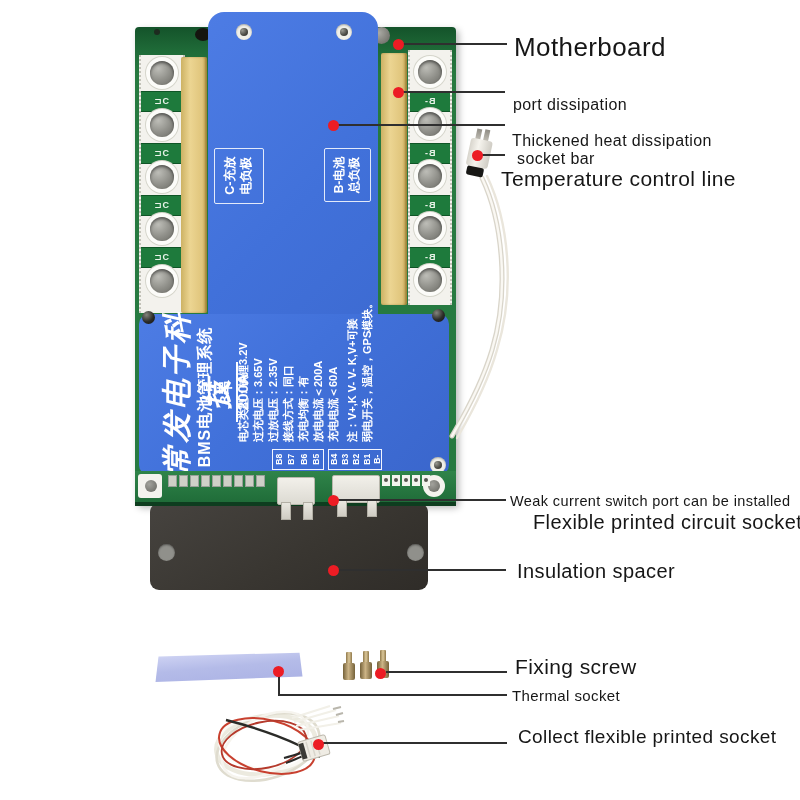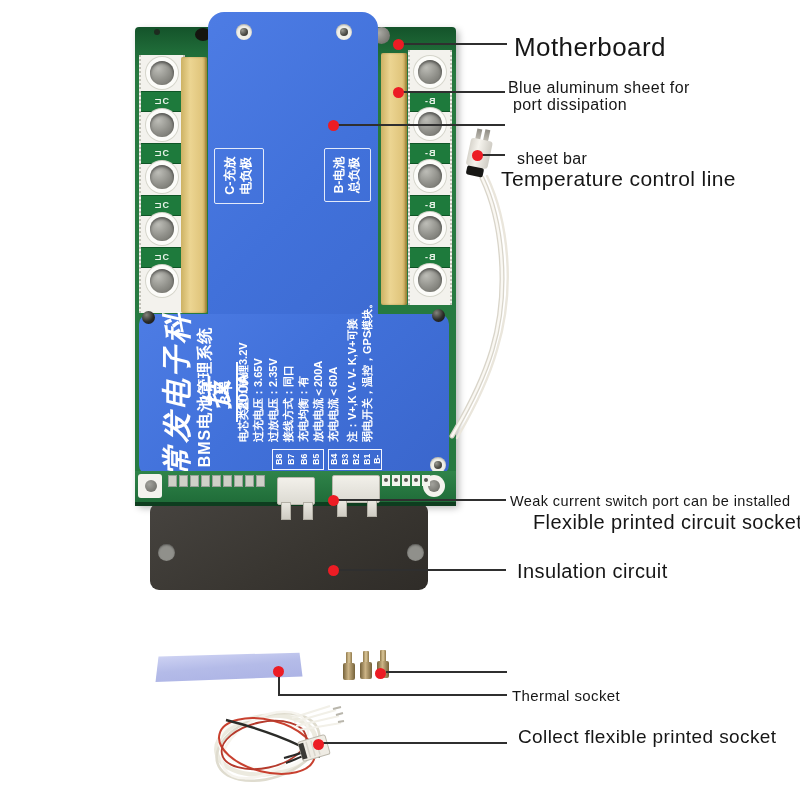--- a/index.html
+++ b/index.html
@@ -306,27 +306,28 @@
     <path d="M135,9 L143,7 M138,15 L145,13 M140,22 L146,21" fill="none" stroke="#b9b6ac" stroke-width="2"></path>
     <path d="M86,58 C94,56 100,54 106,52 M88,63 C96,60 102,57 108,55" fill="none" stroke="#2a2a28" stroke-width="2"></path>
     <g transform="rotate(-16 116 48)">
       <rect x="102" y="38" width="28" height="20" rx="2" fill="#efece4" stroke="#bdb9ae"></rect>
       <rect x="102" y="40" width="5" height="16" fill="#3a3a36"></rect>
       <path d="M110,40 V56 M115,40 V56 M120,40 V56" stroke="#d8d5cc" stroke-width="1.5"></path>
     </g>
   </svg>
 
   <div class="lbl lbl-xl" style="left:514px;top:32px;">Motherboard</div>
-  <div class="lbl lbl-md" style="left:508px;top:79px;">Blue aluminum sheet for</div>
   <div class="lbl lbl-md" style="left:513px;top:96px;">port dissipation</div>
-  <div class="lbl lbl-md" style="left:517px;top:150px;">sheet bar</div>
+  <div class="lbl lbl-md" style="left:512px;top:132px;">Thickened heat dissipation</div>
+  <div class="lbl lbl-md" style="left:517px;top:150px;">socket bar</div>
   <div class="lbl lbl-lg" style="left:501px;top:167px;font-size:21px;">Temperature control line</div>
   <div class="lbl lbl-sm" style="left:510px;top:493px;">Weak current switch port can be installed</div>
   <div class="lbl lbl-lg" style="left:516px;top:511px;margin-left:17px;">Flexible printed circuit socket</div>
-  <div class="lbl lbl-lg" style="left:517px;top:560px;">Insulation circuit</div>
+  <div class="lbl lbl-lg" style="left:517px;top:560px;">Insulation spacer</div>
+  <div class="lbl lbl-lg" style="left:515px;top:655px;font-size:21px;">Fixing screw</div>
   <div class="lbl" style="left:512px;top:687px;font-size:15px;">Thermal socket</div>
   <div class="lbl" style="left:518px;top:726px;font-size:19px;">Collect flexible printed socket</div>
 
   <div id="overlay">
       <div class="abs cline" style="left: 400px; top: 43px; width: 107px;"></div>
       <div class="abs cline" style="left: 400px; top: 91px; width: 105px;"></div>
       <div class="abs cline" style="left: 334px; top: 124px; width: 171px;"></div>
       <div class="abs cline" style="left: 482px; top: 154px; width: 23px;"></div>
       <div class="abs cline" style="left: 334px; top: 499px; width: 172px;"></div>
       <div class="abs cline" style="left: 334px; top: 569px; width: 172px;"></div>

